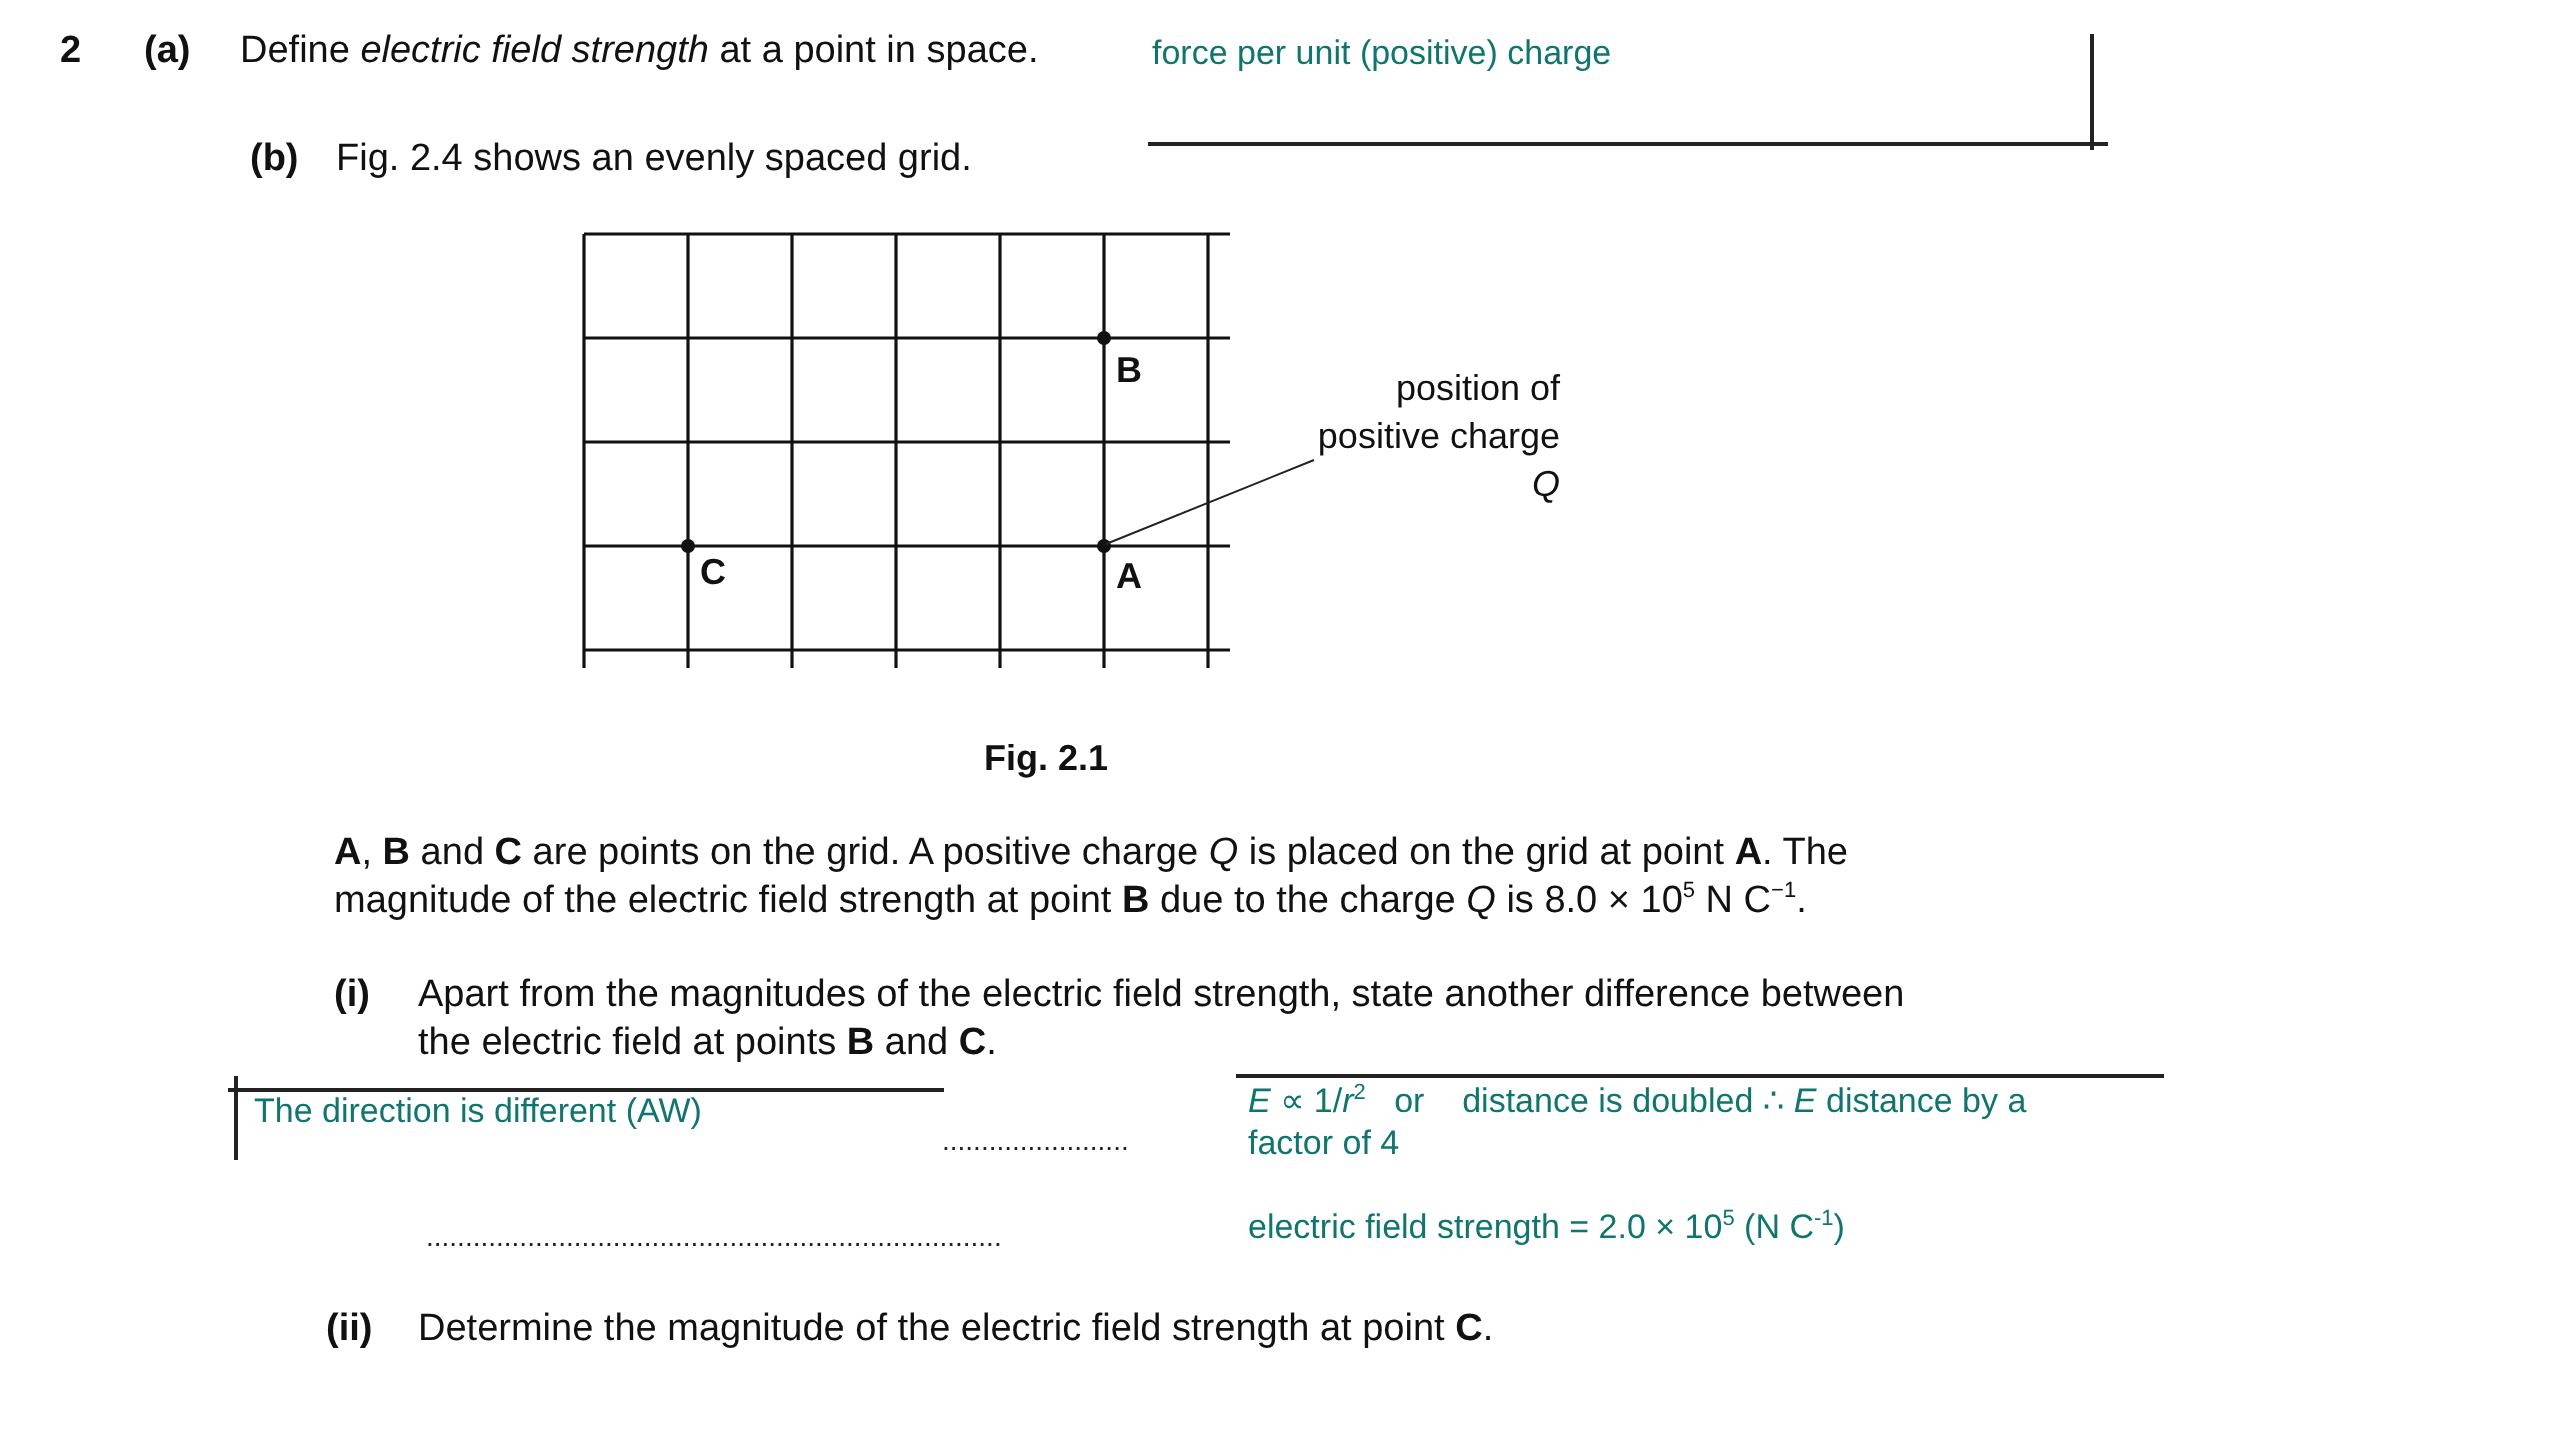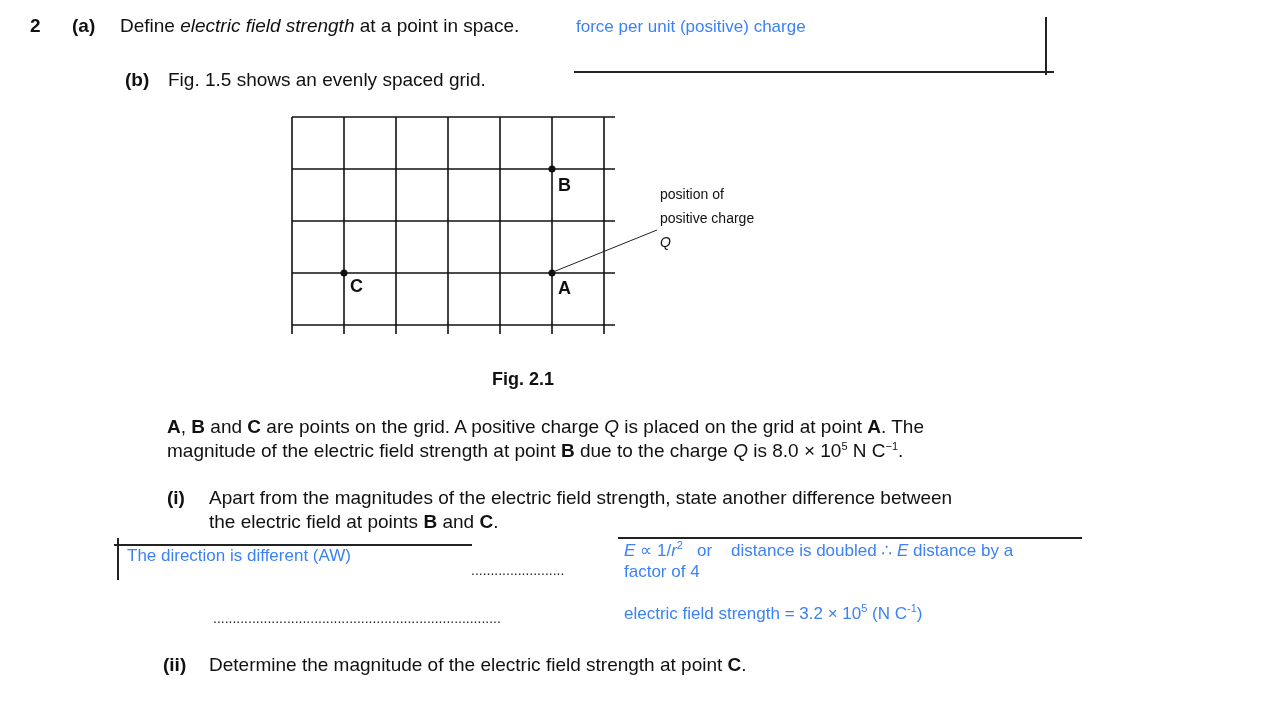--- a/index.html
+++ b/index.html
@@ -2,39 +2,39 @@
 <html><head>
 <meta charset="utf-8">
 <style>
   html, body { margin:0; padding:0; background:#ffffff; }
   body { width:1280px; height:720px; position:relative; overflow:hidden;
          font-family:"Liberation Sans", sans-serif; color:#111; }
   .abs { position:absolute; white-space:nowrap; }
   .q { font-size:19px; }
   .b { font-weight:bold; }
   .i { font-style:italic; }
-  .ans { font-size:17px; color:#3b82f6; }
+  .ans { font-size:17px; color:#0f766e; }
   .dots { letter-spacing:0px; color:#222; font-size:14px; }
   .hline { position:absolute; background:#222; height:1.5px; }
   .vline { position:absolute; background:#222; width:1.5px; }
   sup { font-size:11px; vertical-align:super; line-height:0; }
 </style>
 </head>
 <body>
 
 <div class="abs q b" style="left:30px;top:15px;">2</div>
 <div class="abs q b" style="left:72px;top:15px;">(a)</div>
 <div class="abs q" style="left:120px;top:15px;"><span>Define </span><span class="i">electric field strength</span><span> at a point in space.</span></div>
 
 <div class="abs ans" style="left:576px;top:17px;">force per unit (positive) charge</div>
 <div class="hline" style="left:574px;top:71px;width:480px;"></div>
 <div class="vline" style="left:1045px;top:17px;height:58px;"></div>
 
 <div class="abs q b" style="left:125px;top:69px;">(b)</div>
-<div class="abs q" style="left:168px;top:69px;">Fig. 1.5 shows an evenly spaced grid.</div>
+<div class="abs q" style="left:168px;top:69px;">Fig. 2.4 shows an evenly spaced grid.</div>
 
 <svg class="abs" style="left:285px;top:110px;" width="520" height="230">
   <g stroke="#111" stroke-width="1.6">
 
     <line x1="7" y1="7" x2="330" y2="7"></line>
     <line x1="7" y1="59" x2="330" y2="59"></line>
     <line x1="7" y1="111" x2="330" y2="111"></line>
     <line x1="7" y1="163" x2="330" y2="163"></line>
     <line x1="7" y1="215" x2="330" y2="215"></line>
 
@@ -51,21 +51,21 @@
   <circle cx="267" cy="163" r="3.5" fill="#111"></circle>
   <circle cx="59" cy="163" r="3.5" fill="#111"></circle>
 
   <line x1="268" y1="162" x2="372" y2="120" stroke="#222" stroke-width="1"></line>
 </svg>
 
 <div class="abs b" style="left:558px;top:175px;font-size:18px;">B</div>
 <div class="abs b" style="left:558px;top:278px;font-size:18px;">A</div>
 <div class="abs b" style="left:350px;top:276px;font-size:18px;">C</div>
 
-<div class="abs" style="left:660px;top:182px;width:140px;text-align:left;font-size:14px;line-height:24px;">
+<div class="abs" style="left:640px;top:182px;width:140px;text-align:right;font-size:18px;line-height:24px;">
   <div>position of</div>
   <div>positive charge</div>
   <div class="i">Q</div>
 </div>
 
 <div class="abs b" style="left:492px;top:369px;font-size:18px;">Fig. 2.1</div>
 
 <div class="abs q" style="left:167px;top:416px;"><span class="b">A</span><span>, </span><span class="b">B</span><span> and </span><span class="b">C</span><span> are points on the grid. A positive charge </span><span class="i">Q</span><span> is placed on the grid at point </span><span class="b">A</span><span>. The</span></div>
 <div class="abs q" style="left:167px;top:440px;text-align:right;"><span>magnitude of the electric field strength at point </span><span class="b">B</span><span> due to the charge </span><span class="i">Q</span><span> is 8.0 × 10</span><sup>5</sup><span> N C</span><sup>−1</sup><span>.</span></div>
 
@@ -76,16 +76,16 @@
 <div class="hline" style="left:114px;top:544px;width:358px;"></div>
 <div class="vline" style="left:117px;top:538px;height:42px;"></div>
 <div class="abs ans" style="left:127px;top:546px;">The direction is different (AW)</div>
 <div class="abs dots" style="left:471px;top:562px;">........................</div>
 
 <div class="hline" style="left:618px;top:537px;width:464px;"></div>
 <div class="abs ans" style="left:624px;top:540px;"><span class="i">E</span><span> ∝ 1/</span><span class="i">r</span><sup>2</sup><span style="white-space:pre">   or    distance is doubled ∴ </span><span class="i">E</span><span> distance by a</span></div>
 <div class="abs ans" style="left:624px;top:562px;">factor of 4</div>
 
 <div class="abs dots" style="left:213px;top:610px;">..........................................................................</div>
-<div class="abs ans" style="left:624px;top:604px;"><span>electric field strength = 3.2 × 10</span><sup>5</sup><span> (N C</span><sup>-1</sup><span>)</span></div>
+<div class="abs ans" style="left:624px;top:604px;"><span>electric field strength = 2.0 × 10</span><sup>5</sup><span> (N C</span><sup>-1</sup><span>)</span></div>
 
 <div class="abs q b" style="left:163px;top:654px;">(ii)</div>
 <div class="abs q" style="left:209px;top:654px;"><span>Determine the magnitude of the electric field strength at point </span><span class="b">C</span><span>.</span></div>
 
 </body></html>

